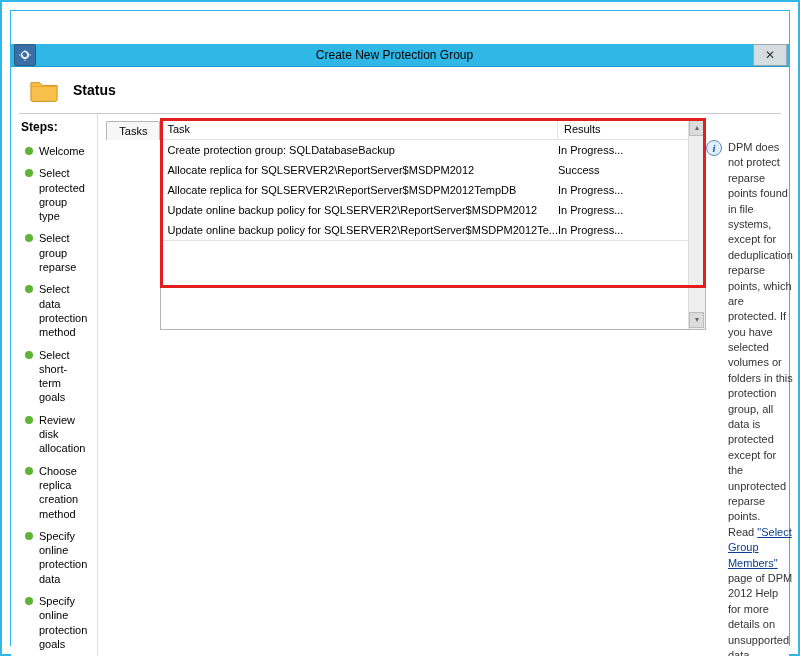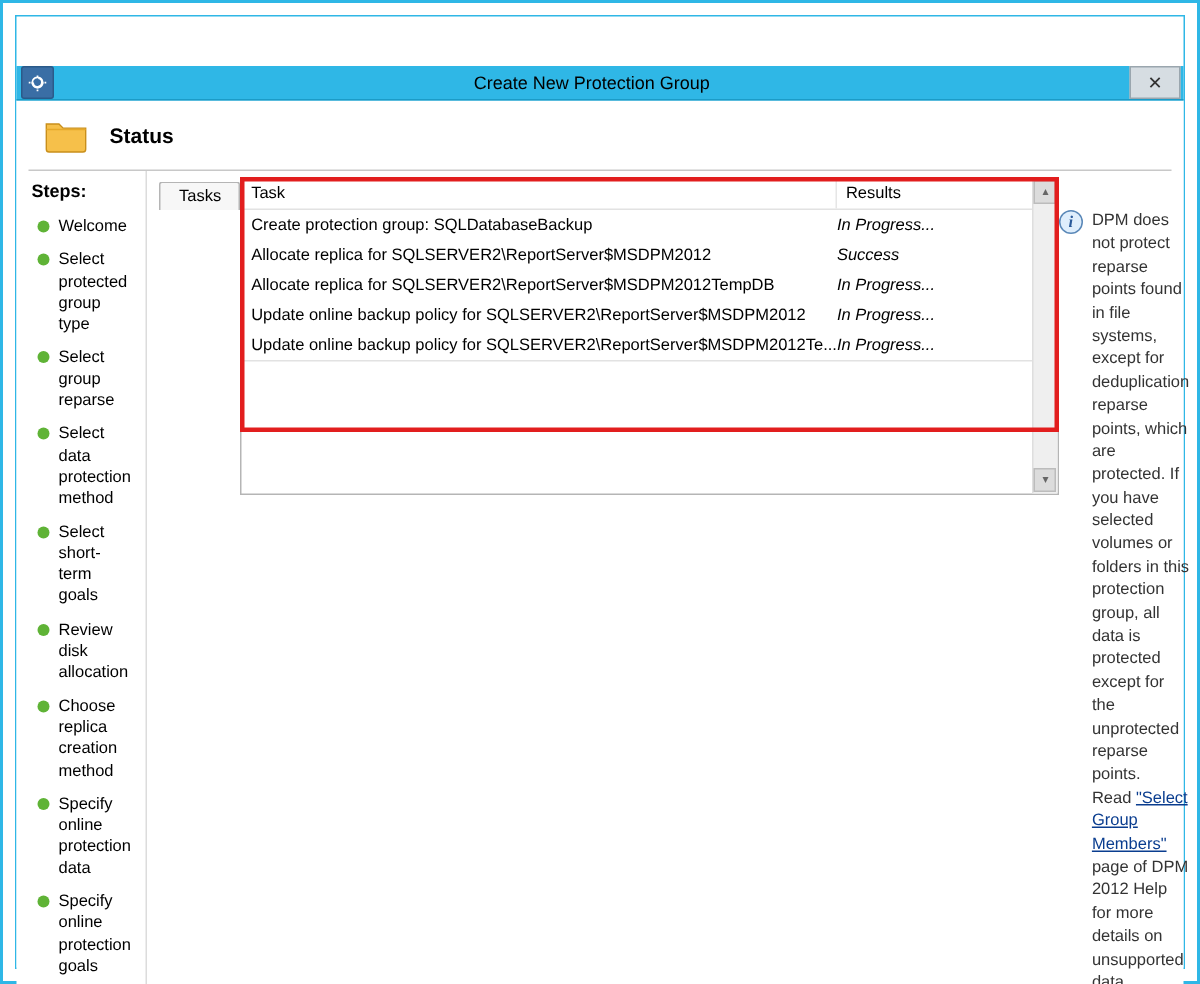--- a/index.html
+++ b/index.html
@@ -46,21 +46,21 @@
   .highlight-box { position:absolute; top:0; left:0; right:0; height:170px; border:3px solid #e21e1e; pointer-events:none; }
 
   .tasks-header-row { display:flex; background:#fff; border-bottom:1px solid #e2e2e2; font-size:11px; color:#000; }
   .tasks-header-row .col { padding:4px 6px; border-right:1px solid #e6e6e6; }
   .col-task { flex:1; }
   .col-results { width:130px; border-right:none !important; }
 
   .tasks-rows { font-size:11px; color:#000; }
   .task-row { display:flex; padding:4px 6px; }
   .task-row .c1 { flex:1; white-space:nowrap; overflow:hidden; text-overflow:ellipsis; }
-  .task-row .c2 { width:124px;font-style:italic; }
+  .task-row .c2 { width:124px; }
 
   .tasks-scroll-spacer { height:42px; border-top:1px solid #e2e2e2; background:#fff; }
 
   .scroll-track { width:17px; background:#efefef; border-left:1px solid #dedede; display:flex; flex-direction:column; justify-content:space-between; align-items:center; }
   .scroll-btn { width:15px; height:16px; margin:1px 0; background:#dcdcdc; border:1px solid #bcbcbc; font-size:8px; line-height:1; display:flex; align-items:center; justify-content:center; color:#666; }
 
   .tasks-flex { display:flex; height:210px; }
   .tasks-main-col { flex:1; display:flex; flex-direction:column; }
 
   

